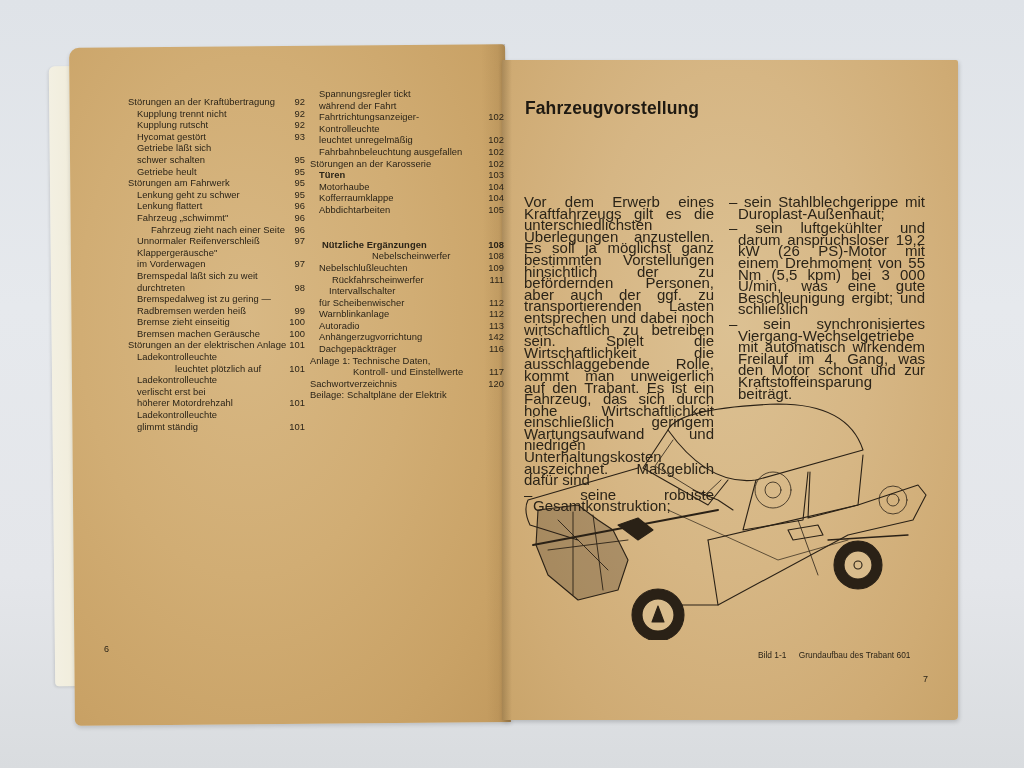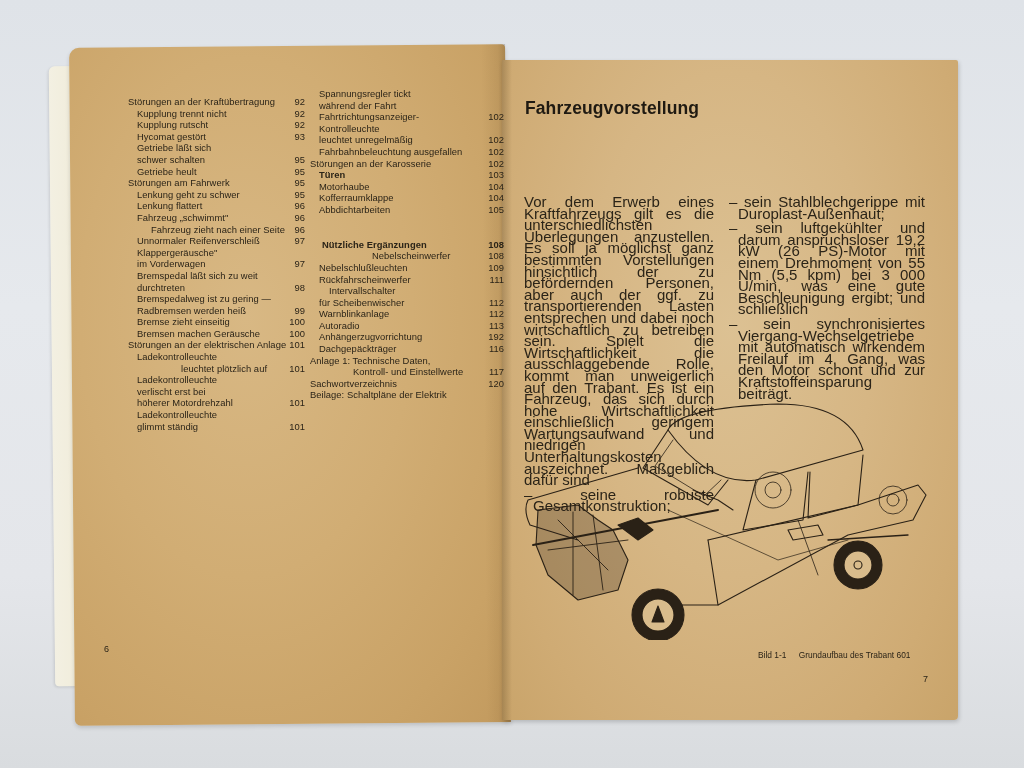--- a/index.html
+++ b/index.html
@@ -182,21 +182,21 @@
     </div>
     <div class="toc-row">
       <span class="t" style="left: 0px;">Störungen an der elektrischen Anlage</span>
       <span class="p">101</span>
     </div>
     <div class="toc-row">
       <span class="t" style="left: 9px;">Ladekontrolleuchte</span>
       <span class="p"></span>
     </div>
     <div class="toc-row">
-      <span class="t" style="left: 26px; padding-left: 27px;">leuchtet plötzlich auf</span>
+      <span class="t" style="left: 20px; padding-left: 27px;">leuchtet plötzlich auf</span>
       <span class="p">101</span>
     </div>
     <div class="toc-row">
       <span class="t" style="left: 9px;">Ladekontrolleuchte</span>
       <span class="p"></span>
     </div>
     <div class="toc-row">
       <span class="t" style="left: 9px;">verlischt erst bei</span>
       <span class="p"></span>
     </div>
@@ -273,42 +273,42 @@
     </div>
     <div class="toc-row">
       <span class="t" style="left: 25px; padding-left: 37px;">Nebelscheinwerfer</span>
       <span class="p">108</span>
     </div>
     <div class="toc-row">
       <span class="t" style="left: 9px;">Nebelschlußleuchten</span>
       <span class="p">109</span>
     </div>
     <div class="toc-row">
-      <span class="t" style="left: 9px;">Rückfahrscheinwerfer</span>
+      <span class="t" style="left: 22px;">Rückfahrscheinwerfer</span>
       <span class="p">111</span>
     </div>
     <div class="toc-row">
       <span class="t" style="left: 19px;">Intervallschalter</span>
       <span class="p"></span>
     </div>
     <div class="toc-row">
       <span class="t" style="left: 9px;">für Scheibenwischer</span>
       <span class="p">112</span>
     </div>
     <div class="toc-row">
       <span class="t" style="left: 9px;">Warnblinkanlage</span>
       <span class="p">112</span>
     </div>
     <div class="toc-row">
       <span class="t" style="left: 9px;">Autoradio</span>
       <span class="p">113</span>
     </div>
     <div class="toc-row">
       <span class="t" style="left: 9px;">Anhängerzugvorrichtung</span>
-      <span class="p">192</span>
+      <span class="p">142</span>
     </div>
     <div class="toc-row">
       <span class="t" style="left: 9px;">Dachgepäckträger</span>
       <span class="p">116</span>
     </div>
     <div class="toc-row">
       <span class="t" style="left: 0px;">Anlage 1: Technische Daten,</span>
       <span class="p"></span>
     </div>
     <div class="toc-row">

